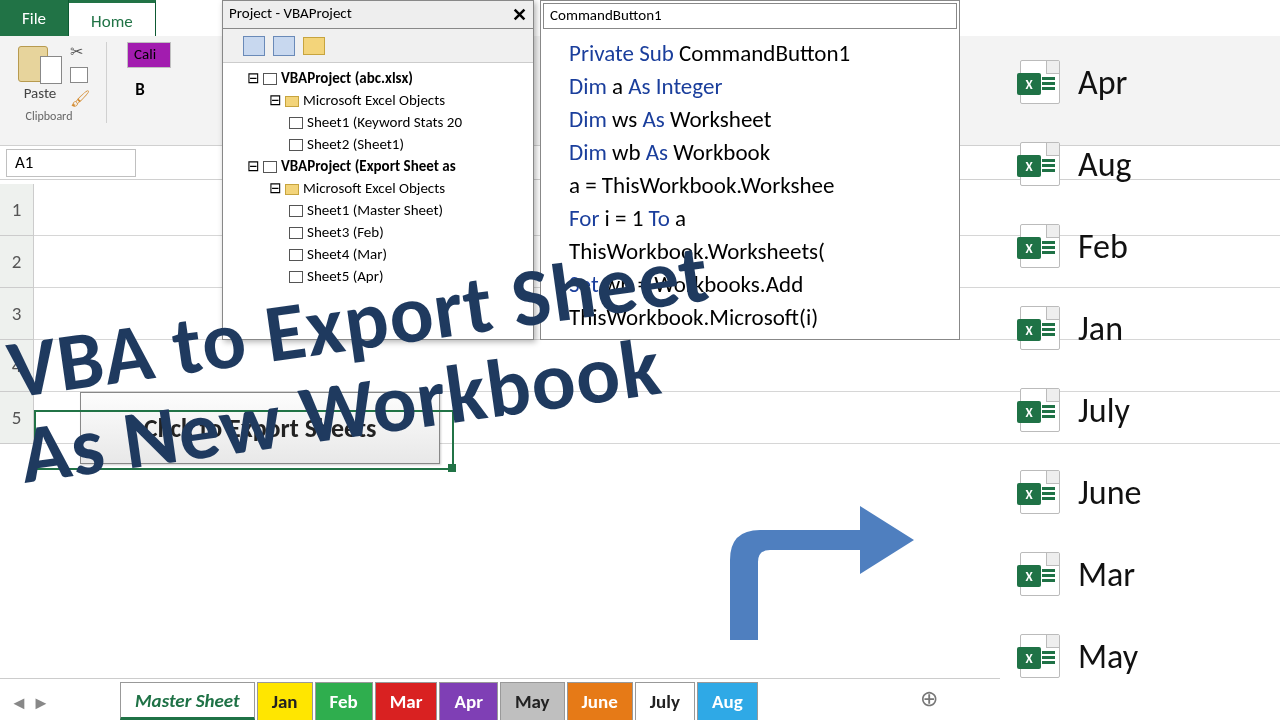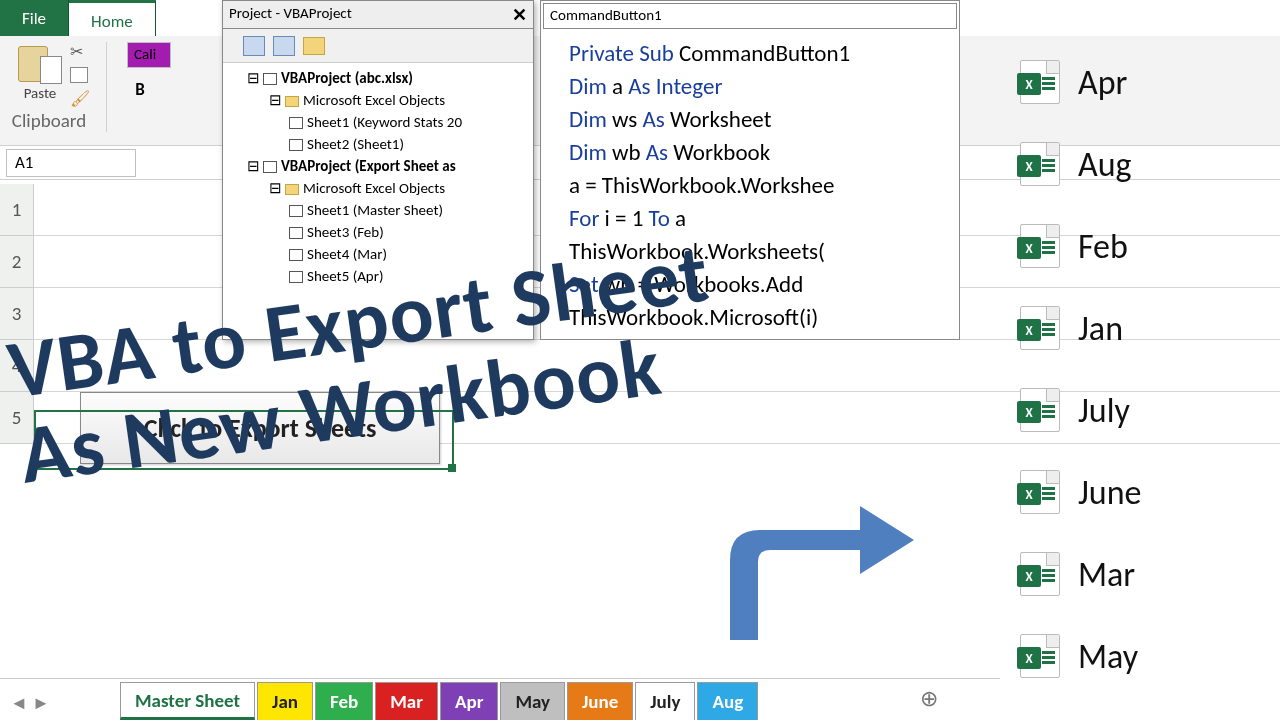--- a/index.html
+++ b/index.html
@@ -6,21 +6,21 @@
 body{width:1280px;height:720px;overflow:hidden;background:#fff;position:relative}
 .ribbon-tabs{display:flex;height:36px;background:#fff}
 .rtab{padding:8px 22px;font-size:17px;color:#fff;background:#217346;border-right:1px solid #0e5a33}
 .rtab.active{background:#fff;color:#217346;border-top:3px solid #217346}
 .ribbon-body{height:110px;background:#f3f3f3;border-bottom:1px solid #d0d0d0;display:flex;align-items:flex-start;padding:6px 10px;gap:20px}
 .clipboard-grp{display:flex;flex-direction:column;align-items:center;gap:4px;border-right:1px solid #d0d0d0;padding-right:18px}
 .paste-ico{width:60px;height:60px;display:flex;flex-direction:column;align-items:center;justify-content:center}
 .paste-glyph{width:44px;height:44px;position:relative}
 .paste-board{width:30px;height:36px;background:#e7d49c;border:1px solid #b79a4f;border-radius:3px;position:absolute;left:0;top:4px}
 .paste-paper{width:22px;height:28px;background:#fff;border:1px solid #888;position:absolute;right:0;bottom:0}
-.grp-label{font-size:19px;color:#666}
+.grp-label{font-size:12px;color:#666}
 .mini-icons{display:flex;flex-direction:column;gap:6px;margin-left:-6px}
 .mini{width:18px;height:16px}
 .scissors{color:#555;font-size:16px}
 .font-grp{display:flex;flex-direction:column;gap:10px}
 .fontname{width:44px;height:26px;border:1px solid #c0c0c0;background:#a21caf;font-size:15px;padding:2px 6px}
 .bold{width:26px;height:26px;font-weight:900;font-size:17px;text-align:center;line-height:24px}
 .namebox-row{display:flex;height:34px;border-bottom:1px solid #d0d0d0;align-items:center}
 .namebox{width:130px;height:28px;border:1px solid #c0c0c0;margin:3px 6px;padding:3px 8px;font-size:17px;background:#fff}
 .grid{position:relative;margin-top:4px}
 .rowhdr{position:absolute;left:0;width:34px;background:#eef1ee;border-right:1px solid #ccc}
@@ -243,21 +243,21 @@
           <i></i>
           <i></i>
           <i></i>
         </div>
       </div>
       <div class="fname">May</div>
     </div>
   </div>
 
 <div class="tabs" id="tabs">
-    <div class="stab active" style="background: rgb(255, 255, 255);">Master Sheet</div>
+    <div class="stab active" style="background: rgb(255, 255, 255); font-style: italic;">Master Sheet</div>
     <div class="stab" style="background: rgb(255, 230, 0);">Jan</div>
     <div class="stab" style="background: rgb(47, 174, 78); color: rgb(255, 255, 255);">Feb</div>
     <div class="stab" style="background: rgb(217, 33, 33); color: rgb(255, 255, 255);">Mar</div>
     <div class="stab" style="background: rgb(127, 63, 181); color: rgb(255, 255, 255);">Apr</div>
     <div class="stab" style="background: rgb(191, 191, 191);">May</div>
     <div class="stab" style="background: rgb(230, 122, 23); color: rgb(255, 255, 255);">June</div>
     <div class="stab" style="background: rgb(255, 255, 255);">July</div>
     <div class="stab" style="background: rgb(47, 169, 230); color: rgb(255, 255, 255);">Aug</div>
   </div>
 <div class="tabnav">◄ ►</div>

